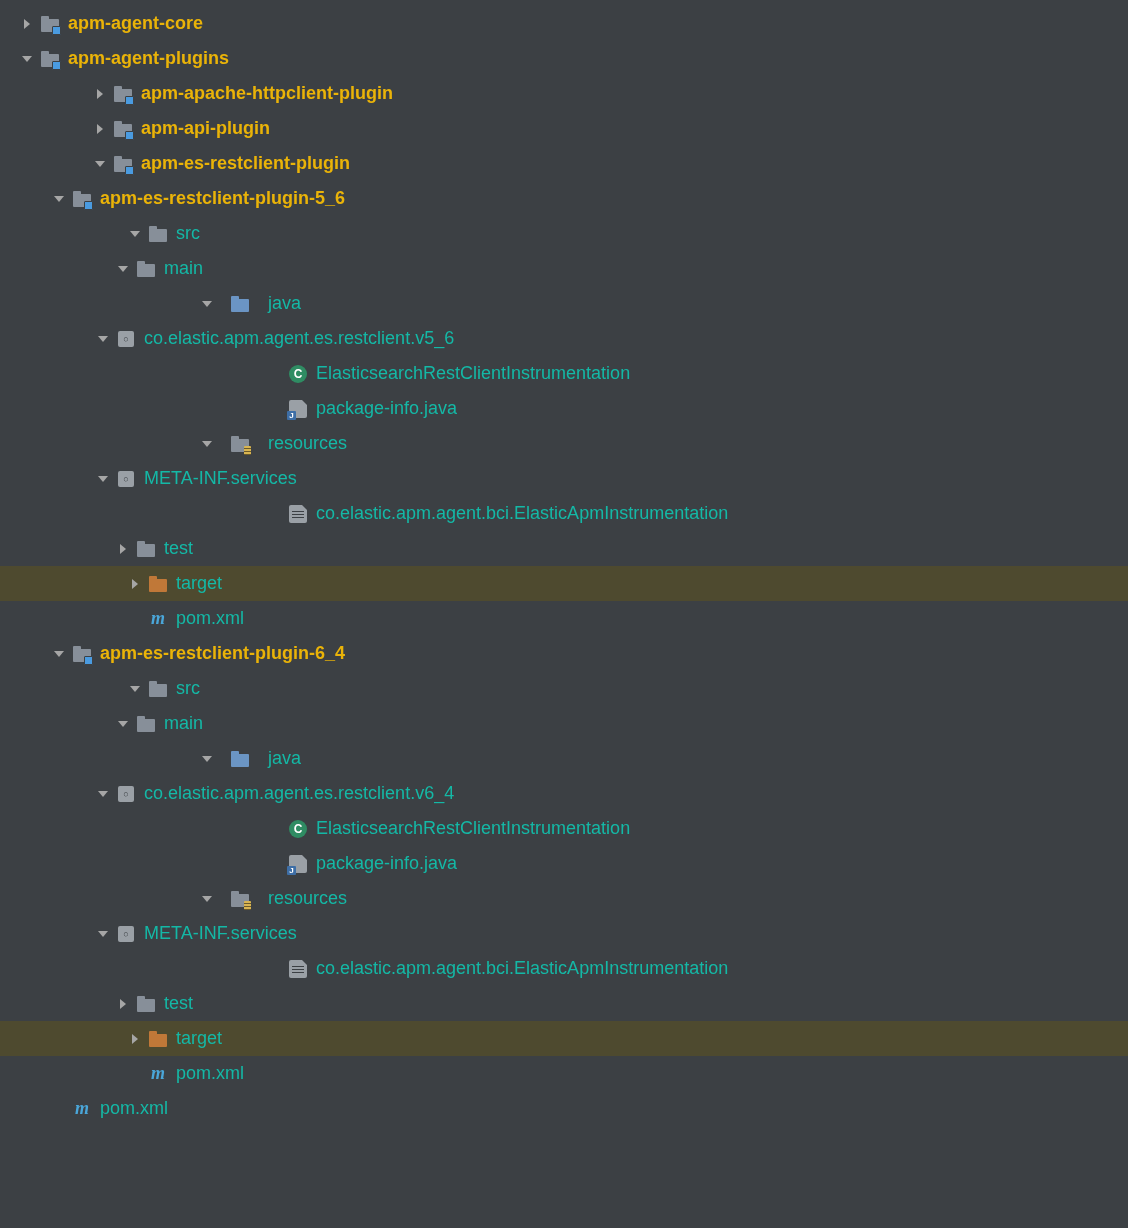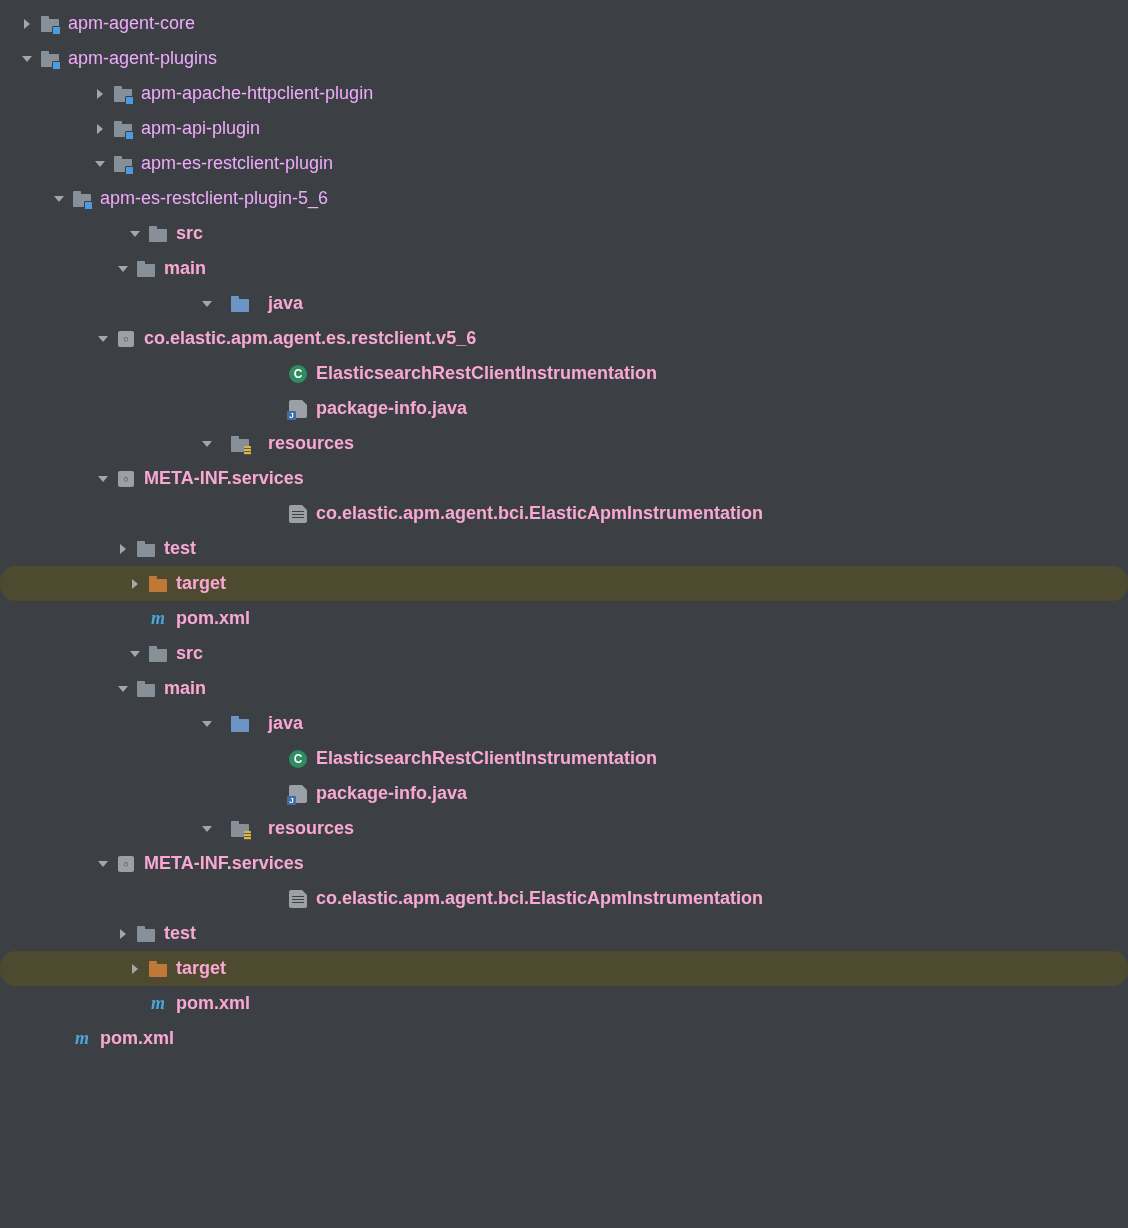--- a/index.html
+++ b/index.html
@@ -13,41 +13,41 @@
     overflow-x: hidden;
   }
   .tree { padding-top: 6px; }
   .row {
     display: flex;
     align-items: center;
     height: 35px;
     white-space: nowrap;
     cursor: pointer;
   }
-  .row.hl { background: #4e4a2f; border-radius: 16px; }
+  .row.hl { background: #4e4a2f; }
   .arrow {
     width: 14px;
     height: 14px;
     margin-right: 6px;
     flex: 0 0 auto;
   }
   .arrow svg { display: block; }
   .arrow.blank { visibility: hidden; }
   .icon {
     width: 20px;
     height: 20px;
     margin-right: 8px;
     flex: 0 0 auto;
     position: relative;
   }
   .label {
-    color: #f9a8d4;
-    font-weight: 700;
-  }
-  .label.bold { font-weight: 400; color: #f0abfc; }
+    color: #14b8a6;
+    font-weight: 400;
+  }
+  .label.bold { font-weight: 700; color: #eab308; }
   .indent0 { padding-left: 20px; }
   .indent1 { padding-left: 56px; margin-left: 37px; }
   .indent2 { padding-left: 40px; margin-left: 12px; }
   .indent3 { padding-left: 128px; }
   .indent4 { padding-left: 116px; }
   .indent5 { padding-left: 200px; gap: 10px; }
   .indent6 { padding-left: 96px; }
   .indent7 { padding-left: 268px; }
 
   
@@ -331,20 +331,32 @@
       </span>
       <span class="label">target</span>
     </div>
     <div class="row indent3">
       <span class="arrow blank"></span>
       <span class="icon">
         <span class="maven-m">m</span>
       </span>
       <span class="label">pom.xml</span>
     </div>
+    <div class="row indent2">
+      <span class="arrow">
+        <svg width="14" height="14" viewBox="0 0 14 14">
+          <path d="M4 2 L10 7 L4 12 Z" fill="#a6a6a6" transform="rotate(90 7 7)"></path>
+        </svg>
+      </span>
+      <span class="icon">
+        <span class="folder-body"></span>
+        <span class="folder-mod"></span>
+      </span>
+      <span class="label bold">apm-es-restclient-plugin-6_4</span>
+    </div>
     <div class="row indent3">
       <span class="arrow">
         <svg width="14" height="14" viewBox="0 0 14 14">
           <path d="M4 2 L10 7 L4 12 Z" fill="#a6a6a6" transform="rotate(90 7 7)"></path>
         </svg>
       </span>
       <span class="icon">
         <span class="folder-body"></span>
       </span>
       <span class="label">src</span>
@@ -363,20 +375,31 @@
     <div class="row indent5">
       <span class="arrow">
         <svg width="14" height="14" viewBox="0 0 14 14">
           <path d="M4 2 L10 7 L4 12 Z" fill="#a6a6a6" transform="rotate(90 7 7)"></path>
         </svg>
       </span>
       <span class="icon folder-blue">
         <span class="folder-body"></span>
       </span>
       <span class="label">java</span>
+    </div>
+    <div class="row indent6">
+      <span class="arrow">
+        <svg width="14" height="14" viewBox="0 0 14 14">
+          <path d="M4 2 L10 7 L4 12 Z" fill="#a6a6a6" transform="rotate(90 7 7)"></path>
+        </svg>
+      </span>
+      <span class="icon">
+        <span class="pkg"></span>
+      </span>
+      <span class="label">co.elastic.apm.agent.es.restclient.v6_4</span>
     </div>
     <div class="row indent7">
       <span class="arrow blank"></span>
       <span class="icon">
         <span class="class-c">C</span>
       </span>
       <span class="label">ElasticsearchRestClientInstrumentation</span>
     </div>
     <div class="row indent7">
       <span class="arrow blank"></span>

